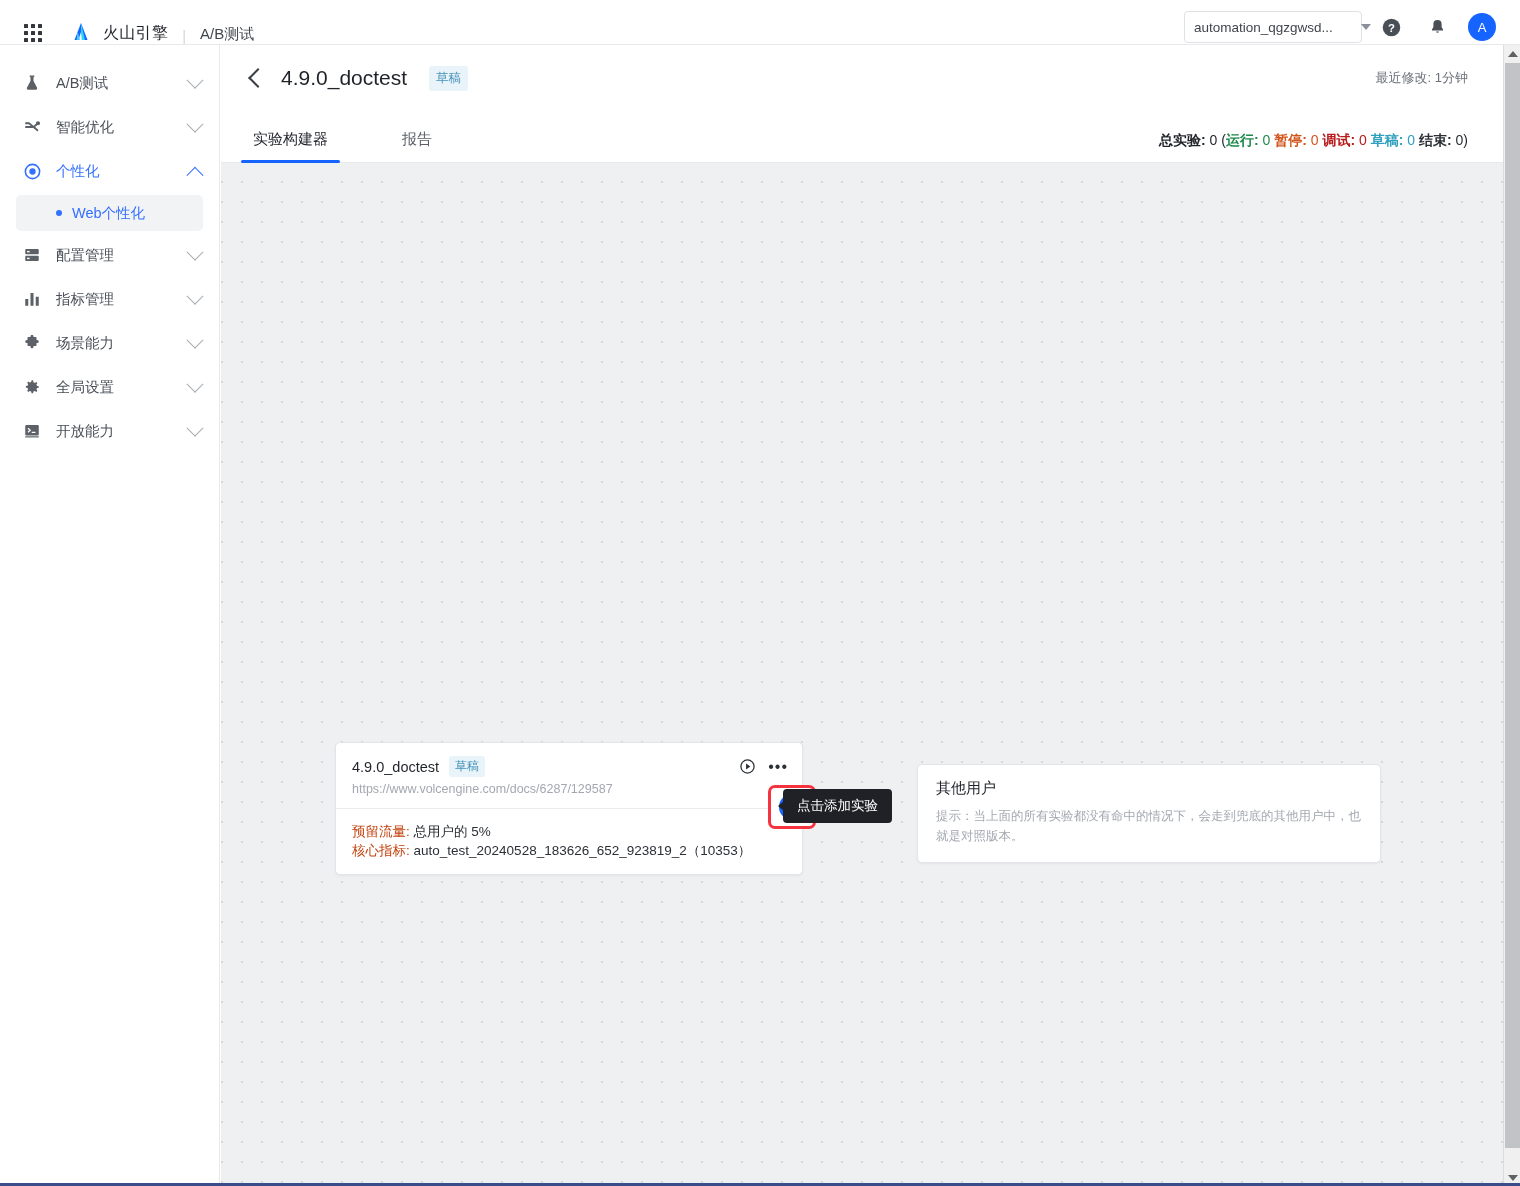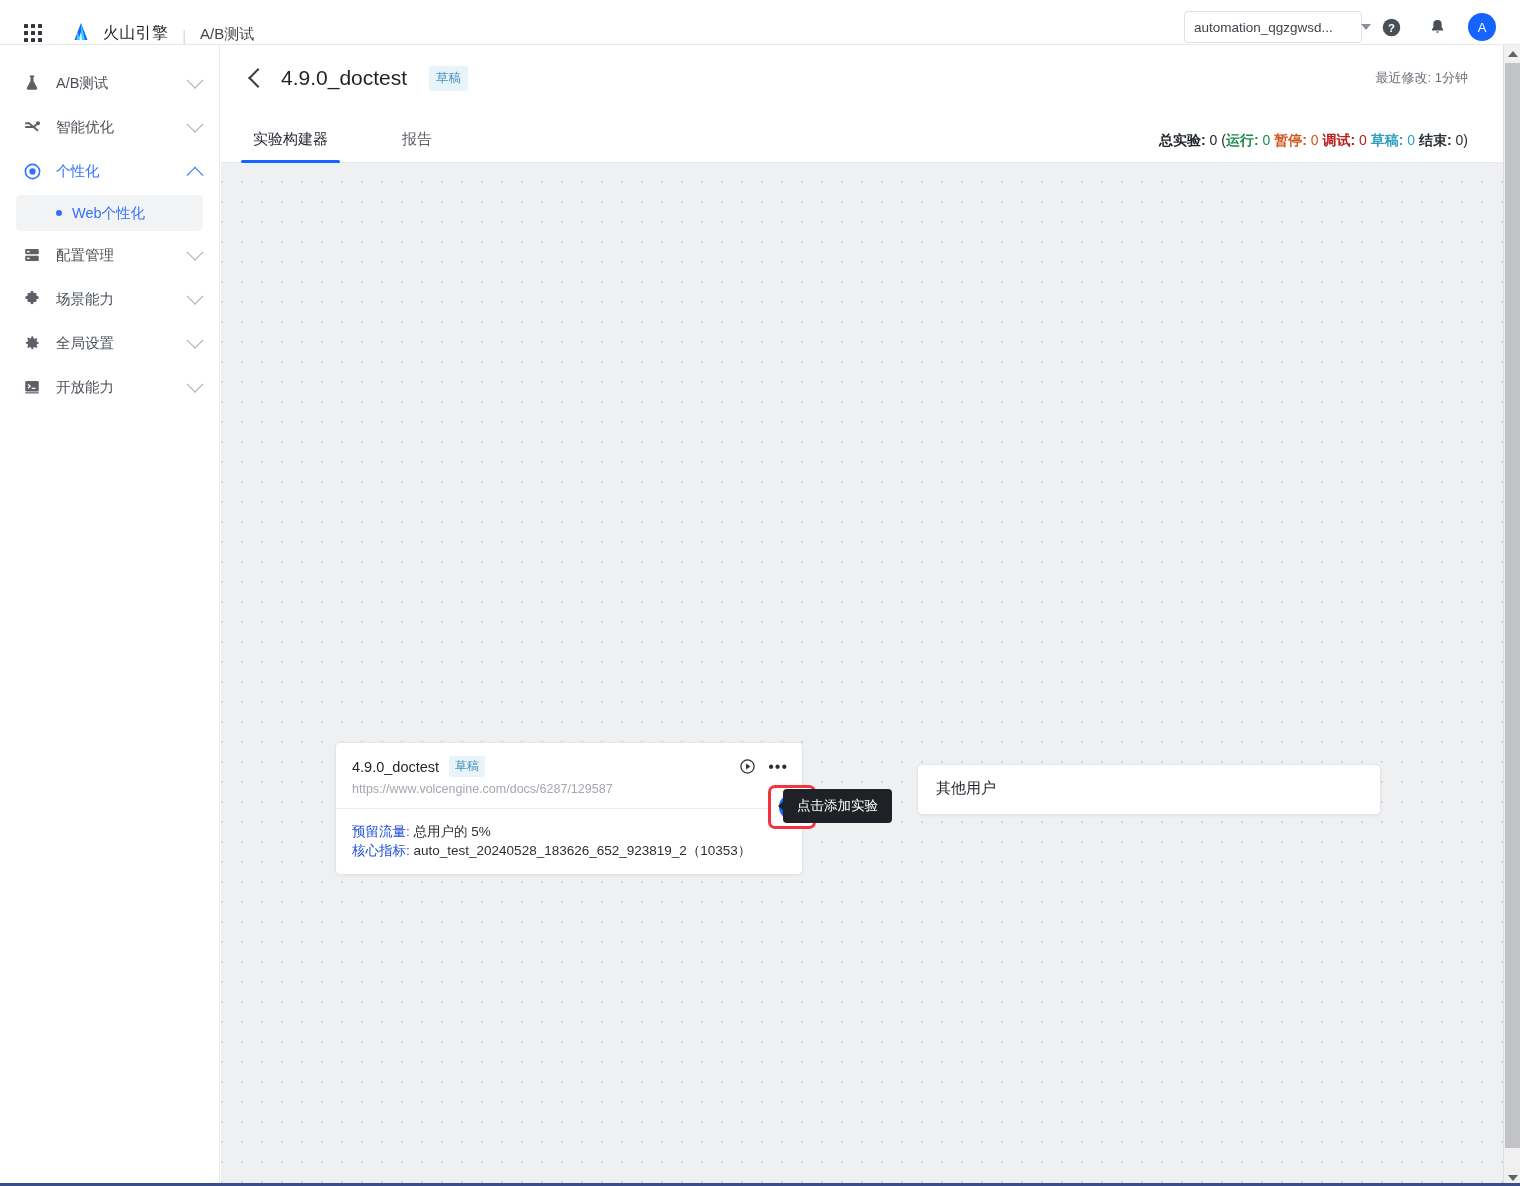--- a/index.html
+++ b/index.html
@@ -197,21 +197,21 @@
   }
   .exp-actions { margin-left: auto; display: flex; align-items: center; gap: 12px; }
   .act-icon { cursor: pointer; color: #2b3036; display: flex; align-items: center; }
   .dots-icon { letter-spacing: 1px; font-size: 16px; line-height: 8px; color: #2b3036; cursor: pointer; }
   .exp-url { margin-top: 5px; font-size: 12.5px; color: #a3a8b0; }
   .exp-card-body {
     border-top: 1px solid #eaecef;
     padding: 13px 16px 14px 16px;
     font-size: 13.5px; color: #2b3036; line-height: 19px;
   }
-  .exp-card-body .lbl { color: #1d4ed8; }
+  .exp-card-body .lbl { color: #c2410c; }
 
   
   .plus-wrap {
     position: absolute; left: 547px; top: 622px;
     width: 48px; height: 44px;
     border: 3px solid #f5333f; border-radius: 7px;
     background: #ffffff;
     display: flex; align-items: center; justify-content: center;
     box-sizing: border-box;
   }
@@ -385,20 +385,31 @@
         <rect x="3" y="4" width="18" height="7" rx="1.2"></rect>
         <rect x="3" y="13" width="18" height="7" rx="1.2"></rect>
         <rect x="5.4" y="6.6" width="3.4" height="1.9" fill="#fff"></rect>
         <rect x="5.4" y="15.6" width="3.4" height="1.9" fill="#fff"></rect>
       </svg>
     </span>
     <span class="nv-label">配置管理</span>
     <span class="chev"></span>
   </div>
 
+  <div class="nav-item">
+    <span class="nv-icon">
+      <svg width="18" height="18" viewBox="0 0 24 24" fill="currentColor">
+        <rect x="3" y="12" width="4" height="9"></rect>
+          <rect x="10" y="4" width="4" height="17"></rect>
+          <rect x="17" y="9" width="4" height="12"></rect>
+      </svg>
+    </span>
+    <span class="nv-label">指标管理</span>
+    <span class="chev"></span>
+  </div>
 
   <div class="nav-item">
     <span class="nv-icon">
       <svg width="18" height="18" viewBox="0 0 24 24" fill="currentColor">
         <path d="M10 3a2 2 0 0 1 4 0v1h3a1 1 0 0 1 1 1v3h1a2 2 0 0 1 0 4h-1v3a1 1 0 0 1-1 1h-3v1a2 2 0 0 1-4 0v-1H7a1 1 0 0 1-1-1v-3H5a2 2 0 0 1 0-4h1V5a1 1 0 0 1 1-1h3z"></path>
       </svg>
     </span>
     <span class="nv-label">场景能力</span>
     <span class="chev"></span>
   </div>
@@ -489,20 +500,21 @@
     <div class="plus-wrap">
       <div class="plus-btn"></div>
     </div>
 
     <div class="tooltip">
       <span>点击添加实验</span>
     </div>
 
     <div class="other-card">
       <div class="other-title">其他用户</div>
+      <div class="other-desc">提示：当上面的所有实验都没有命中的情况下，会走到兜底的其他用户中，也就是对照版本。</div>
     </div>
 
   </div>
 </div>
 
 <div class="vscroll">
   <div class="v-arrow">
     <span class="tri-up"></span>
   </div>
   <div class="v-thumb"></div>

